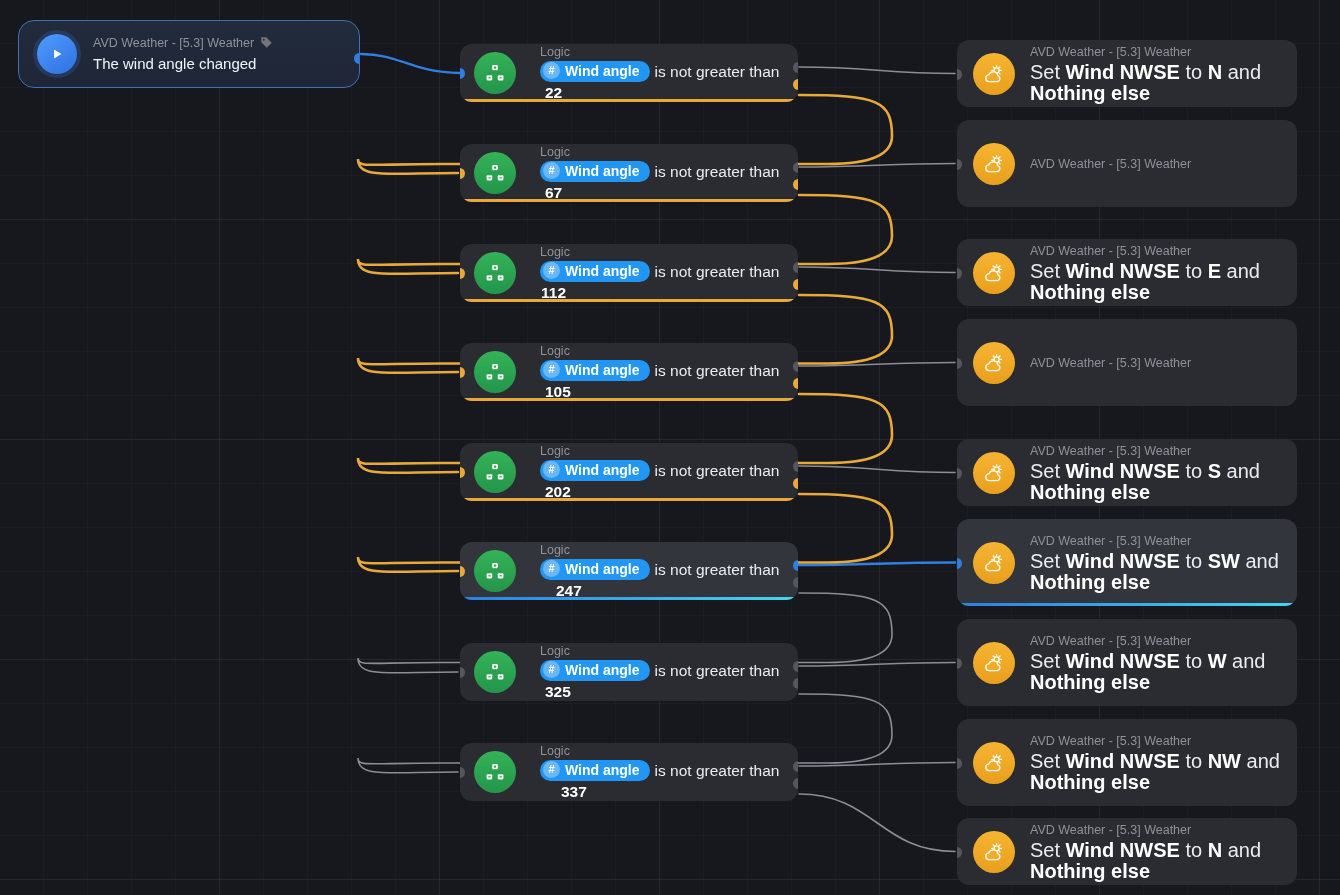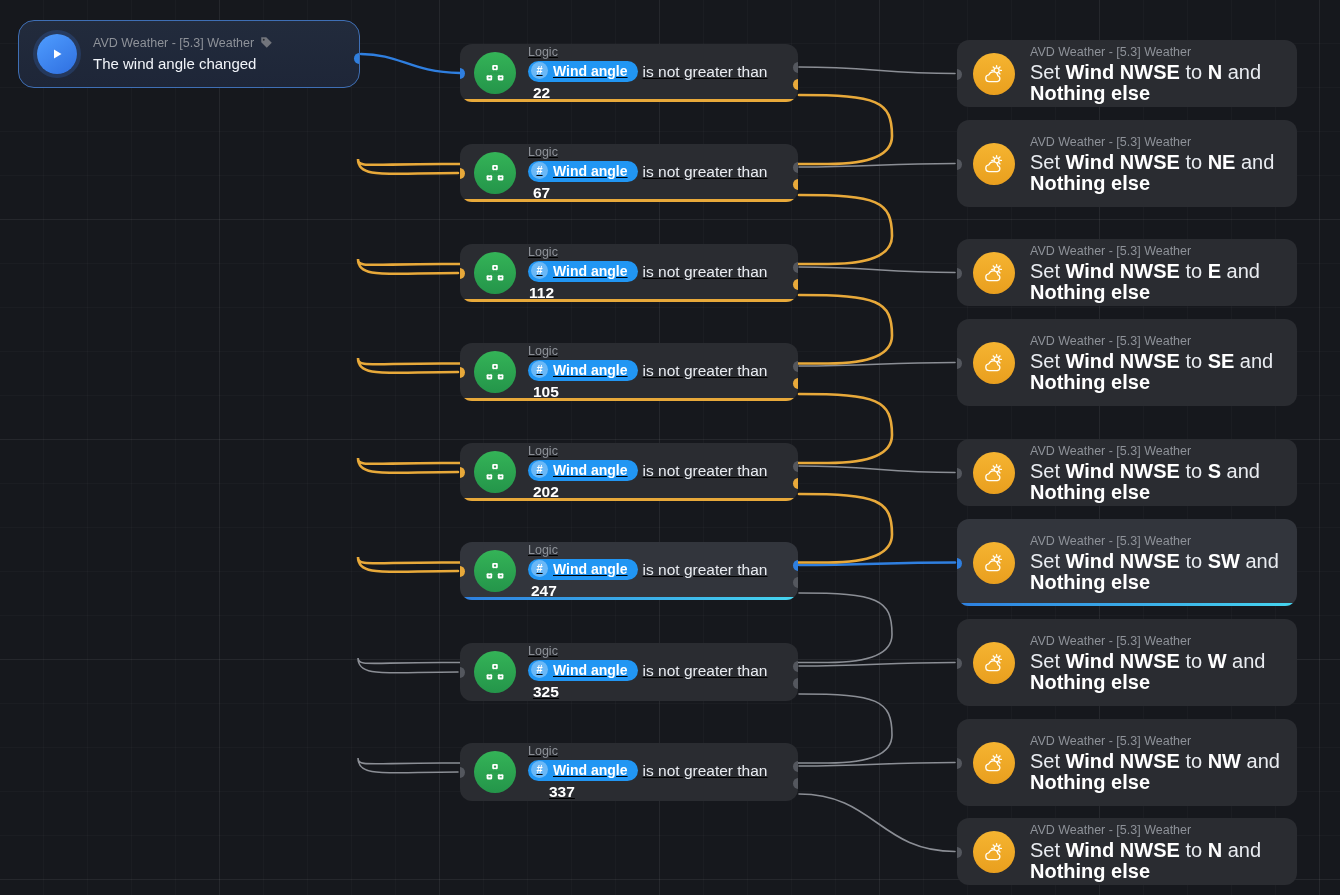--- a/index.html
+++ b/index.html
@@ -52,21 +52,21 @@
     width:40px;height:40px;border-radius:50%;
     background:linear-gradient(145deg,#4f9dff 0%,#2f6fe0 100%);
     box-shadow:0 0 0 4px rgba(60,120,220,.22);
     display:flex;align-items:center;justify-content:center;
   }
   .trigger .node-title{font-size:15px;font-weight:400;color:#f2f5fa;}
   .tag-glyph{display:inline-block;width:13px;height:13px;}
 
   
   .logic{left:460px;width:338px;}
-  .logic .node-inner{padding:26px 14px;gap:12px;text-decoration:underline;}
+  .logic .node-inner{padding:26px 14px;gap:24px;}
   .logic-badge{background:#2ea44f;background:linear-gradient(180deg,#34b357 0%,#24954a 100%);}
   .logic .node-title{display:flex;align-items:center;flex-wrap:wrap;gap:0;margin-top:1px;font-size:15.5px;color:#e9ecf1;}
   .chip{
     display:inline-flex;align-items:center;gap:5px;
     background:#2196f3;color:#fff;font-size:14px;font-weight:700;
     border-radius:11px;padding:1px 10px 2px 3px;margin-right:5px;
     line-height:18px;
   }
   .chip-dot{
     width:17px;height:17px;border-radius:50%;
@@ -363,21 +363,21 @@
        <div class="node-text">
          <div class="node-sub">
               <span>Logic</span>
             </div>
          <div class="node-title">
            <span class="chip">
              <span class="chip-dot">#</span>
              <span>Wind angle</span>
            </span>
            <span class="cond-rest">is not greater than</span>
-           <span class="cond-num" style="margin-left:3px;">247</span>
+           <span class="cond-num" style="margin-left:16px;">247</span>
          </div>
        </div>
      </div>
      <div class="bar selected"></div>
      <div class="port orange" style="left:-6px;top:50%;margin-top:-5px;"></div>
      <div class="port blue" style="right:-6px;top:18px;"></div>
      <div class="port dim" style="right:-6px;bottom:12px;"></div>
       </div>
       <div class="node logic" style="top: 643px; height: 58px;">
         <div class="node-inner">
@@ -472,21 +472,20 @@
             <svg width="24" height="24" viewBox="0 0 24 24" fill="none" stroke="#fffdf6" stroke-width="1.35" stroke-linecap="round">
     <circle cx="14.6" cy="8.4" r="2.5"></circle>
     <path d="M14.6 3.6v1.2M14.6 12v1.1M19.4 8.4h-1.2M11 8.4H9.8M18 4.9l-.85.85M12.05 11l-.85.8M18 11.9l-.85-.85M12.05 5.8l-.85-.8"></path>
     <path d="M7.2 19.6a3.4 3.4 0 0 1-.35-6.78 4.7 4.7 0 0 1 9.05 1.16 2.9 2.9 0 0 1-.6 5.62z" fill="#f0ab2a" stroke="#fffdf6" stroke-width="1.35" stroke-linejoin="round"></path>
   </svg>
           </div>
        <div class="node-text">
          <div class="node-sub">
               <span>AVD Weather - [5.3] Weather</span>
             </div>
-         <div class="node-title"><span>Set </span><b>Wind NWSE</b><span> to </span><b>NE</b><span> and </span><b>Nothing else</b></div>
        </div>
      </div>
 
      <div class="port dim" style="left:-6px;top:50%;margin-top:-5px;"></div>
       </div>
       <div class="node action" style="top: 239px; height: 67px;">
         <div class="node-inner">
        <div class="node-badge action-badge">
             <svg width="24" height="24" viewBox="0 0 24 24" fill="none" stroke="#fffdf6" stroke-width="1.35" stroke-linecap="round">
     <circle cx="14.6" cy="8.4" r="2.5"></circle>
@@ -510,21 +509,20 @@
             <svg width="24" height="24" viewBox="0 0 24 24" fill="none" stroke="#fffdf6" stroke-width="1.35" stroke-linecap="round">
     <circle cx="14.6" cy="8.4" r="2.5"></circle>
     <path d="M14.6 3.6v1.2M14.6 12v1.1M19.4 8.4h-1.2M11 8.4H9.8M18 4.9l-.85.85M12.05 11l-.85.8M18 11.9l-.85-.85M12.05 5.8l-.85-.8"></path>
     <path d="M7.2 19.6a3.4 3.4 0 0 1-.35-6.78 4.7 4.7 0 0 1 9.05 1.16 2.9 2.9 0 0 1-.6 5.62z" fill="#f0ab2a" stroke="#fffdf6" stroke-width="1.35" stroke-linejoin="round"></path>
   </svg>
           </div>
        <div class="node-text">
          <div class="node-sub">
               <span>AVD Weather - [5.3] Weather</span>
             </div>
-         <div class="node-title"><span>Set </span><b>Wind NWSE</b><span> to </span><b>SE</b><span> and </span><b>Nothing else</b></div>
        </div>
      </div>
 
      <div class="port dim" style="left:-6px;top:50%;margin-top:-5px;"></div>
       </div>
       <div class="node action" style="top: 439px; height: 67px;">
         <div class="node-inner">
        <div class="node-badge action-badge">
             <svg width="24" height="24" viewBox="0 0 24 24" fill="none" stroke="#fffdf6" stroke-width="1.35" stroke-linecap="round">
     <circle cx="14.6" cy="8.4" r="2.5"></circle>

